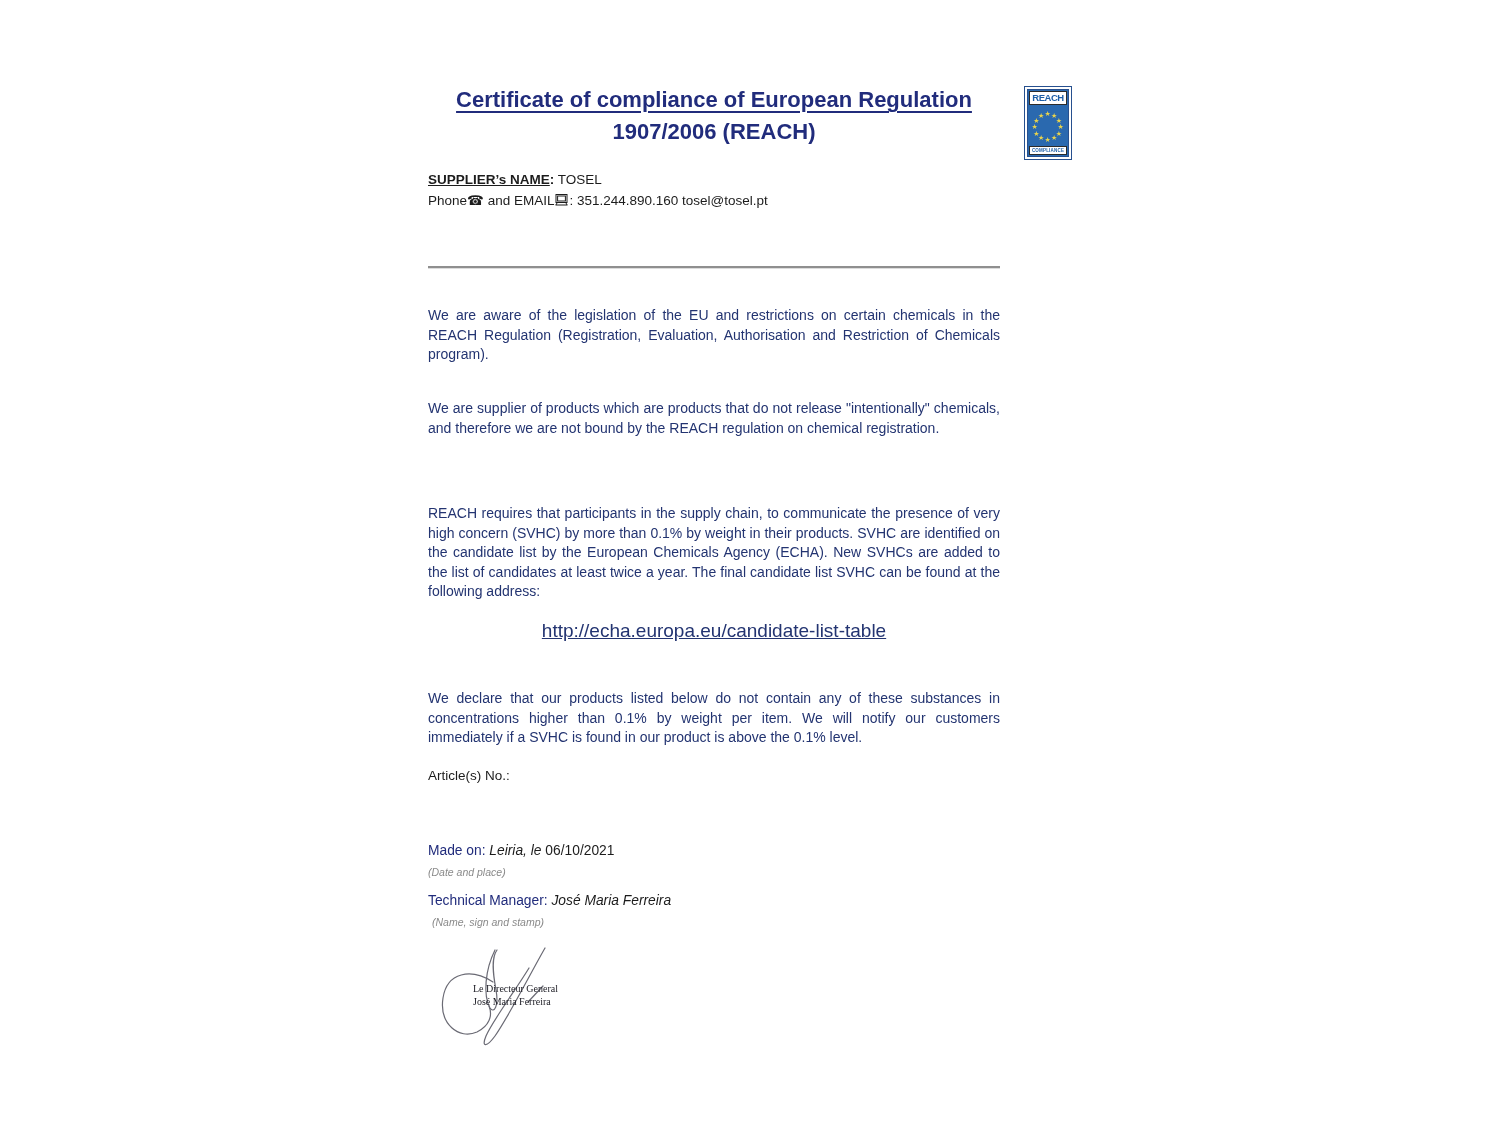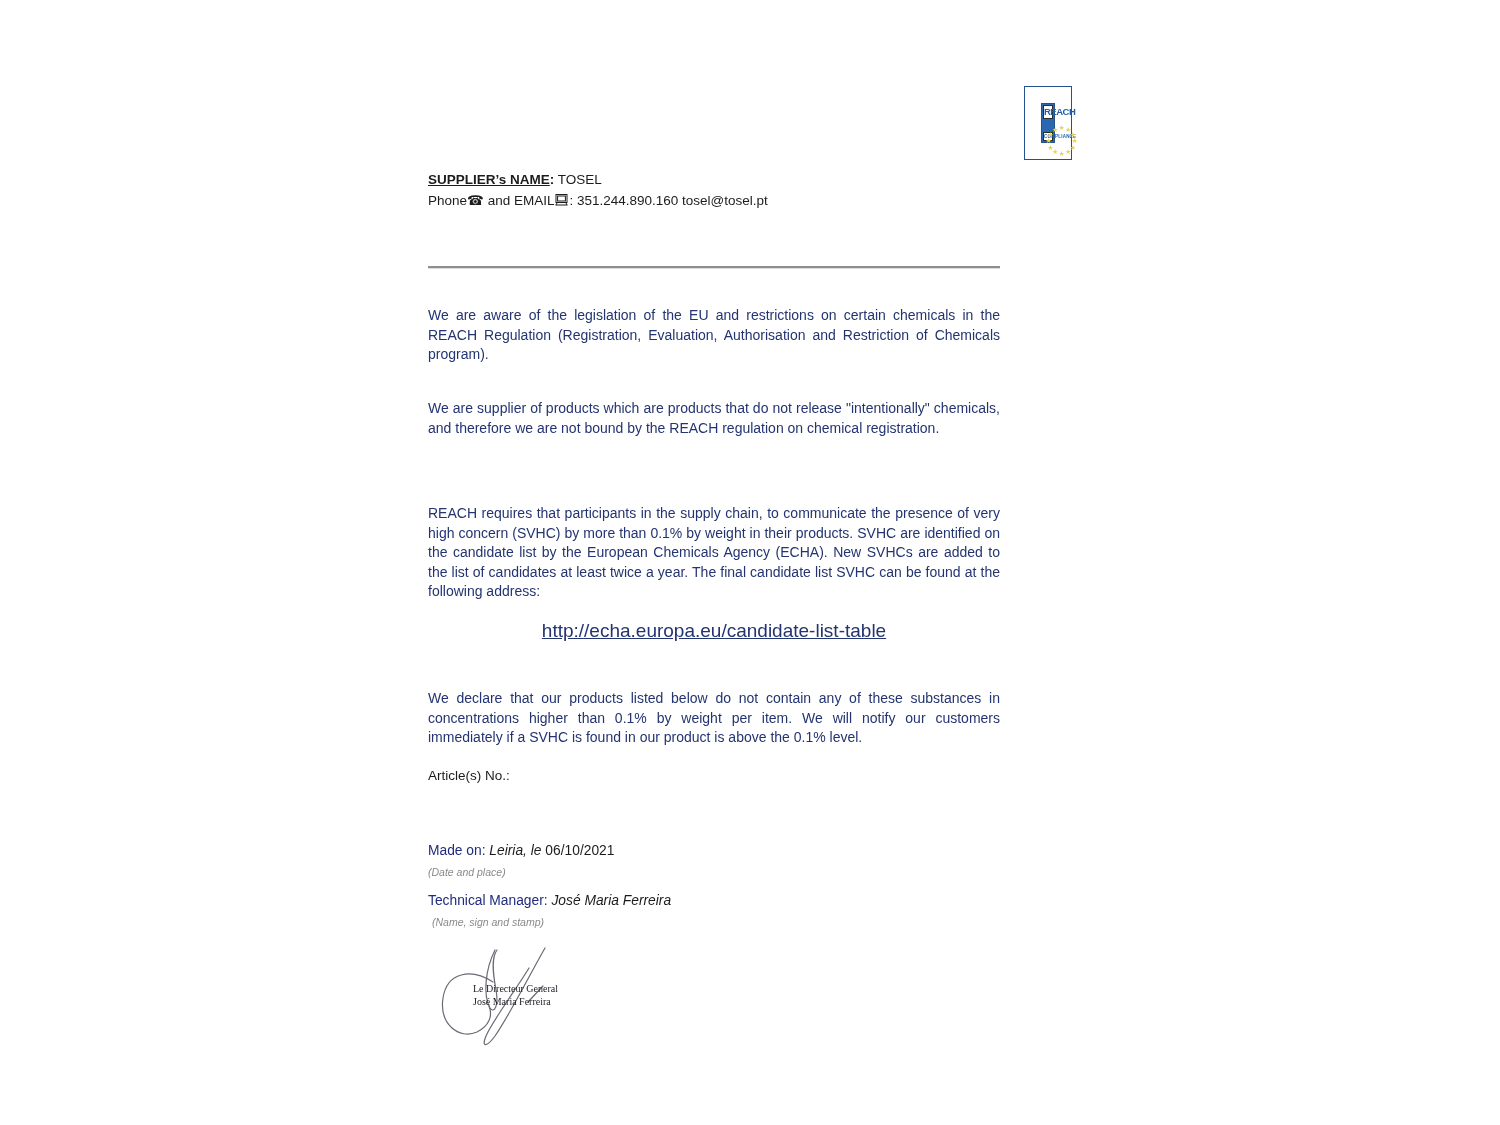--- a/index.html
+++ b/index.html
@@ -44,21 +44,21 @@
   .cap2{top:916px;left:4px;}
 
   
   .signature{position:absolute;left:5px;top:940px;width:140px;height:125px;}
   .signature svg{position:absolute;left:0;top:0;}
   .stamp-text{position:absolute;left:40px;top:42px;font-family:"Liberation Serif",serif;
               font-size:10px;line-height:13px;color:#1c1c24;white-space:nowrap;}
 
   
   .logo{position:absolute;left:1024px;top:86px;width:48px;height:74px;background:#fff;
-        border:1px solid #27508f;padding:16px;box-sizing:border-box;}
+        border:1px solid #27508f;padding:2px;box-sizing:border-box;}
   .logo-inner{width:100%;height:100%;background:#2a69af;border:1px solid #27508f;
         box-sizing:border-box;display:flex;flex-direction:column;}
   .logo-reach{margin:1px;background:#fff;border:1px solid #2b2b2b;color:#1e5fa8;
         font-weight:bold;font-size:9.5px;line-height:12px;text-align:center;letter-spacing:-0.5px;}
   .logo-stars{flex:1;position:relative;}
   .star{position:absolute;color:#e9d44c;font-size:7px;line-height:7px;}
   .logo-compliance{margin:1px;background:#fff;border:1px solid #2b2b2b;color:#1e5fa8;
         font-weight:bold;font-size:4.5px;line-height:7px;text-align:center;letter-spacing:0.2px;}
 </style>
 </head>
@@ -82,20 +82,21 @@
           <span class="star" style="left: 3.5px; top: 17px;">★</span>
           <span class="star" style="left: 5.24167px; top: 10.5px;">★</span>
           <span class="star" style="left: 10px; top: 5.74167px;">★</span>
         </div>
       <div class="logo-compliance">COMPLIANCE</div>
     </div>
   </div>
 
   <div class="content">
 
+    <div class="blk title"><span class="u">Certificate of compliance of European Regulation</span><br><span>1907/2006 (REACH)</span></div>
 
     <div class="blk supplier">
       <div><span class="bold ul">SUPPLIER’s NAME</span><span class="bold">:</span><span> TOSEL</span></div>
       <div><span>Phone</span><span>☎</span><span> and EMAIL</span><svg class="inline-icon" width="13" height="12" viewBox="0 0 13 12">
             <rect x="1" y="0.5" width="11" height="8" fill="none" stroke="#1c1c1c"></rect>
             <rect x="2.6" y="2" width="7.8" height="5" fill="none" stroke="#1c1c1c"></rect>
             <path d="M0.5 11 L12.5 11 M2 9 L1 11 M11 9 L12 11" fill="none" stroke="#1c1c1c"></path>
           </svg><span>: 351.244.890.160 tosel@tosel.pt</span></div>
     </div>
 

